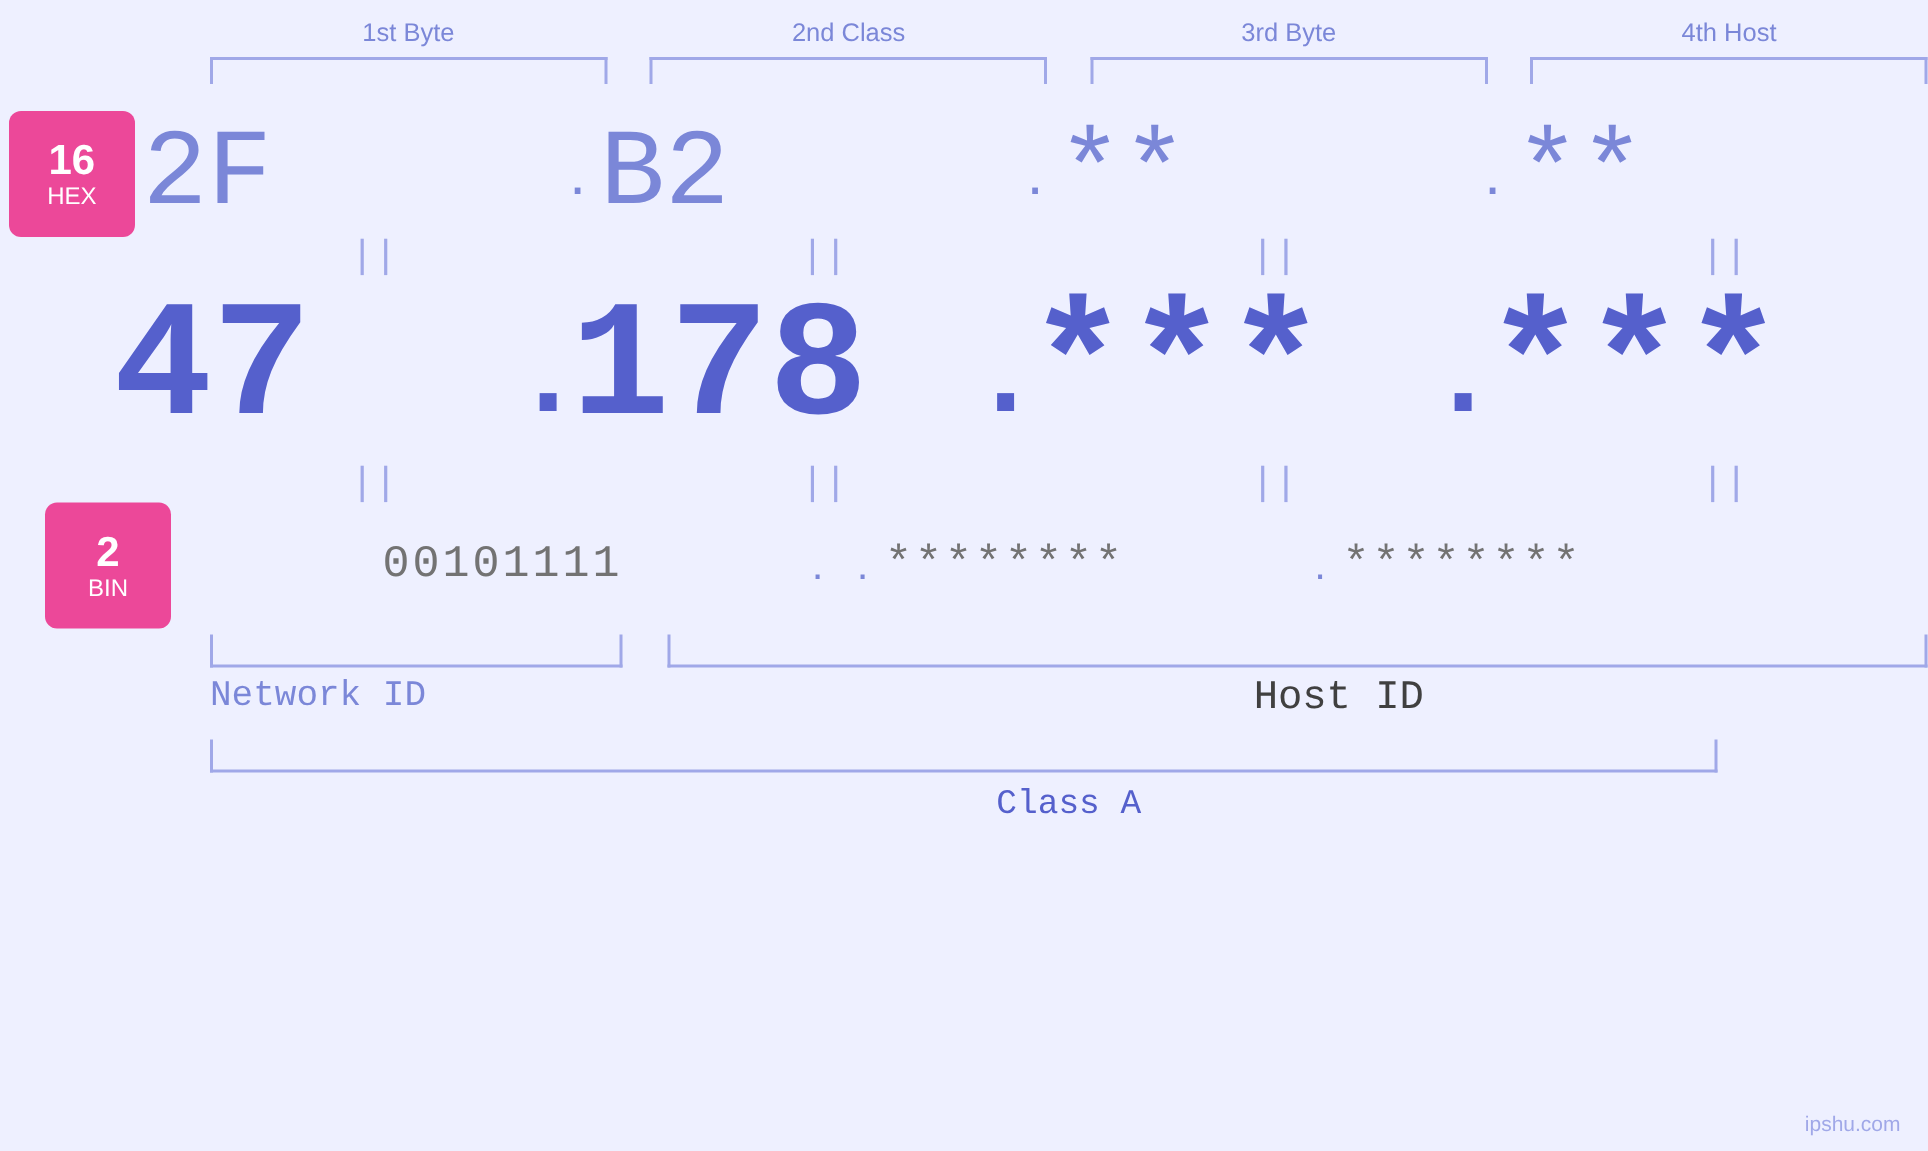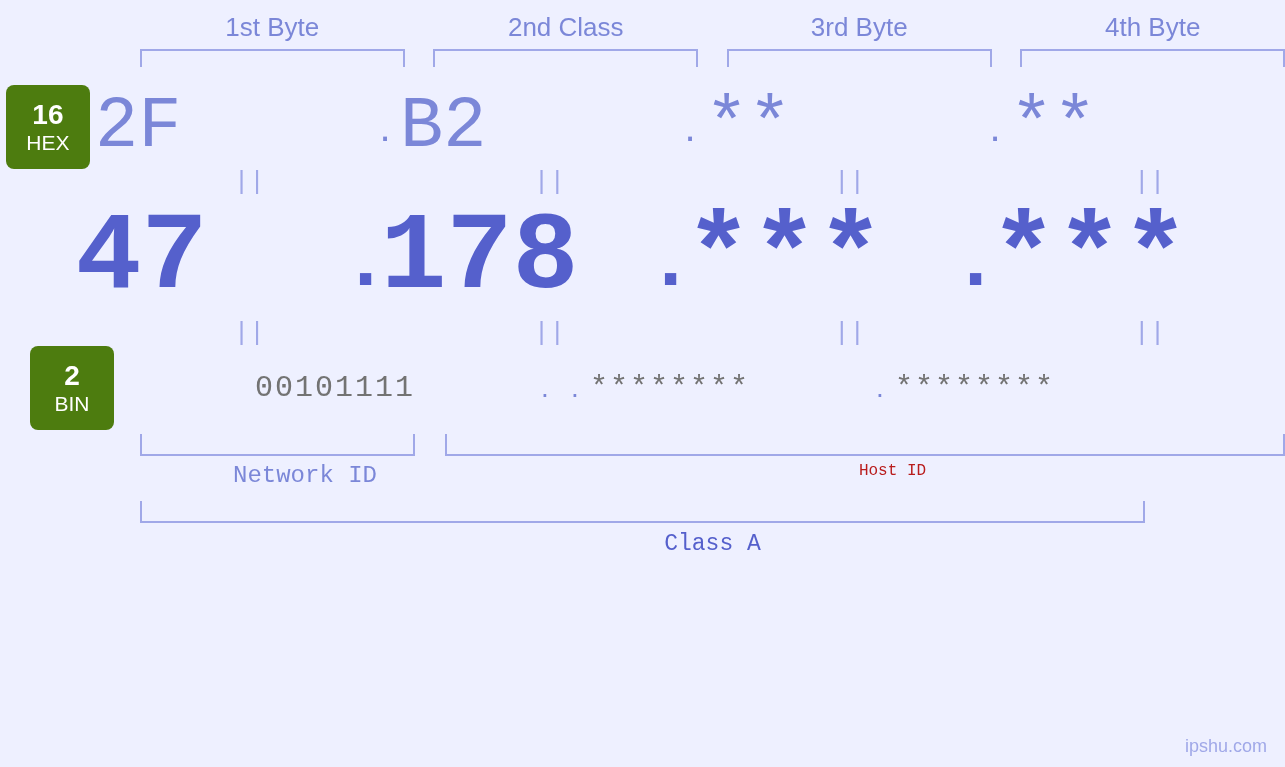--- a/index.html
+++ b/index.html
@@ -19,57 +19,57 @@
       position: relative;
       display: flex;
       flex-direction: column;
       align-items: center;
     }
 
     .byte-header-cell {
       width: 275px;
       text-align: center;
       color: #7b87d8;
-      font-size: 26px;
+      font-size: 17px;
       font-family: Arial, sans-serif;
       padding-bottom: 6px;
       position: relative;
     }
 
     
     .row-container {
       display: flex;
       align-items: center;
       width: 100%;
     }
 
     
     .badge {
       width: 84px;
       height: 84px;
-      background-color: #4d7c0f;
+      background-color: #ec4899;
       border-radius: 8px;
       display: flex;
       flex-direction: column;
       align-items: center;
       justify-content: center;
       flex-shrink: 0;
     }
 
     .badge-num {
       color: white;
       font-size: 28px;
       font-weight: bold;
       font-family: Arial, sans-serif;
       line-height: 1.1;
     }
 
     .badge-label {
       color: white;
-      font-size: 21px;
+      font-size: 16px;
       font-family: Arial, sans-serif;
       line-height: 1.1;
     }
 
     
     .values-row {
       display: flex;
       align-items: center;
       flex: 1;
       justify-content: center;
@@ -149,31 +149,31 @@
       margin-top: 4px;
     }
 
     .id-labels {
       display: flex;
       margin-top: 6px;
     }
 
     .network-id-label {
       width: 330px;
-      text-align: center;
+      text-align: left;
       color: #7b87d8;
       font-size: 24px;
       font-family: 'Courier New', monospace;
     }
 
     .host-id-label {
       flex: 1;
       text-align: center;
-      color: #b91c1c;
-      font-size: 16px;
+      color: #404040;
+      font-size: 27px;
       font-family: 'Courier New', monospace;
     }
 
     
     .outer-bracket {
       width: calc(100% - 140px);
       margin-left: 140px;
       height: 22px;
       border-bottom: 2px solid #a0a8e8;
       border-left: 2px solid #a0a8e8;
@@ -187,21 +187,21 @@
       font-size: 23px;
       font-family: 'Courier New', monospace;
       margin-top: 8px;
     }
 
     .watermark {
       position: absolute;
       bottom: 10px;
       right: 18px;
       color: #a0a8e8;
-      font-size: 18px;
+      font-size: 14px;
       font-family: Arial, sans-serif;
     }
     .top-bracket-cell {
       width: 275px;
       height: 18px;
       border-top: 2px solid #a0a8e8;
       border-left: 2px solid #a0a8e8;
       border-right: 2px solid #a0a8e8;
     }
     .top-bracket-sep {
@@ -214,21 +214,21 @@
 <div class="container">
 
   <div style="display:flex; flex-direction:column; width:100%; padding-left:140px; margin-top:12px;">
     <div style="display:flex; width:100%;">
       <div class="byte-header-cell">1st Byte</div>
       <div style="width:30px;"></div>
       <div class="byte-header-cell">2nd Class</div>
       <div style="width:30px;"></div>
       <div class="byte-header-cell">3rd Byte</div>
       <div style="width:30px;"></div>
-      <div class="byte-header-cell">4th Byte</div>
+      <div class="byte-header-cell">4th Host</div>
     </div>
     <div style="display:flex; width:100%;">
       <div class="top-bracket-cell"></div>
       <div class="top-bracket-sep"></div>
       <div class="top-bracket-cell"></div>
       <div class="top-bracket-sep"></div>
       <div class="top-bracket-cell"></div>
       <div class="top-bracket-sep"></div>
       <div class="top-bracket-cell"></div>
     </div>

